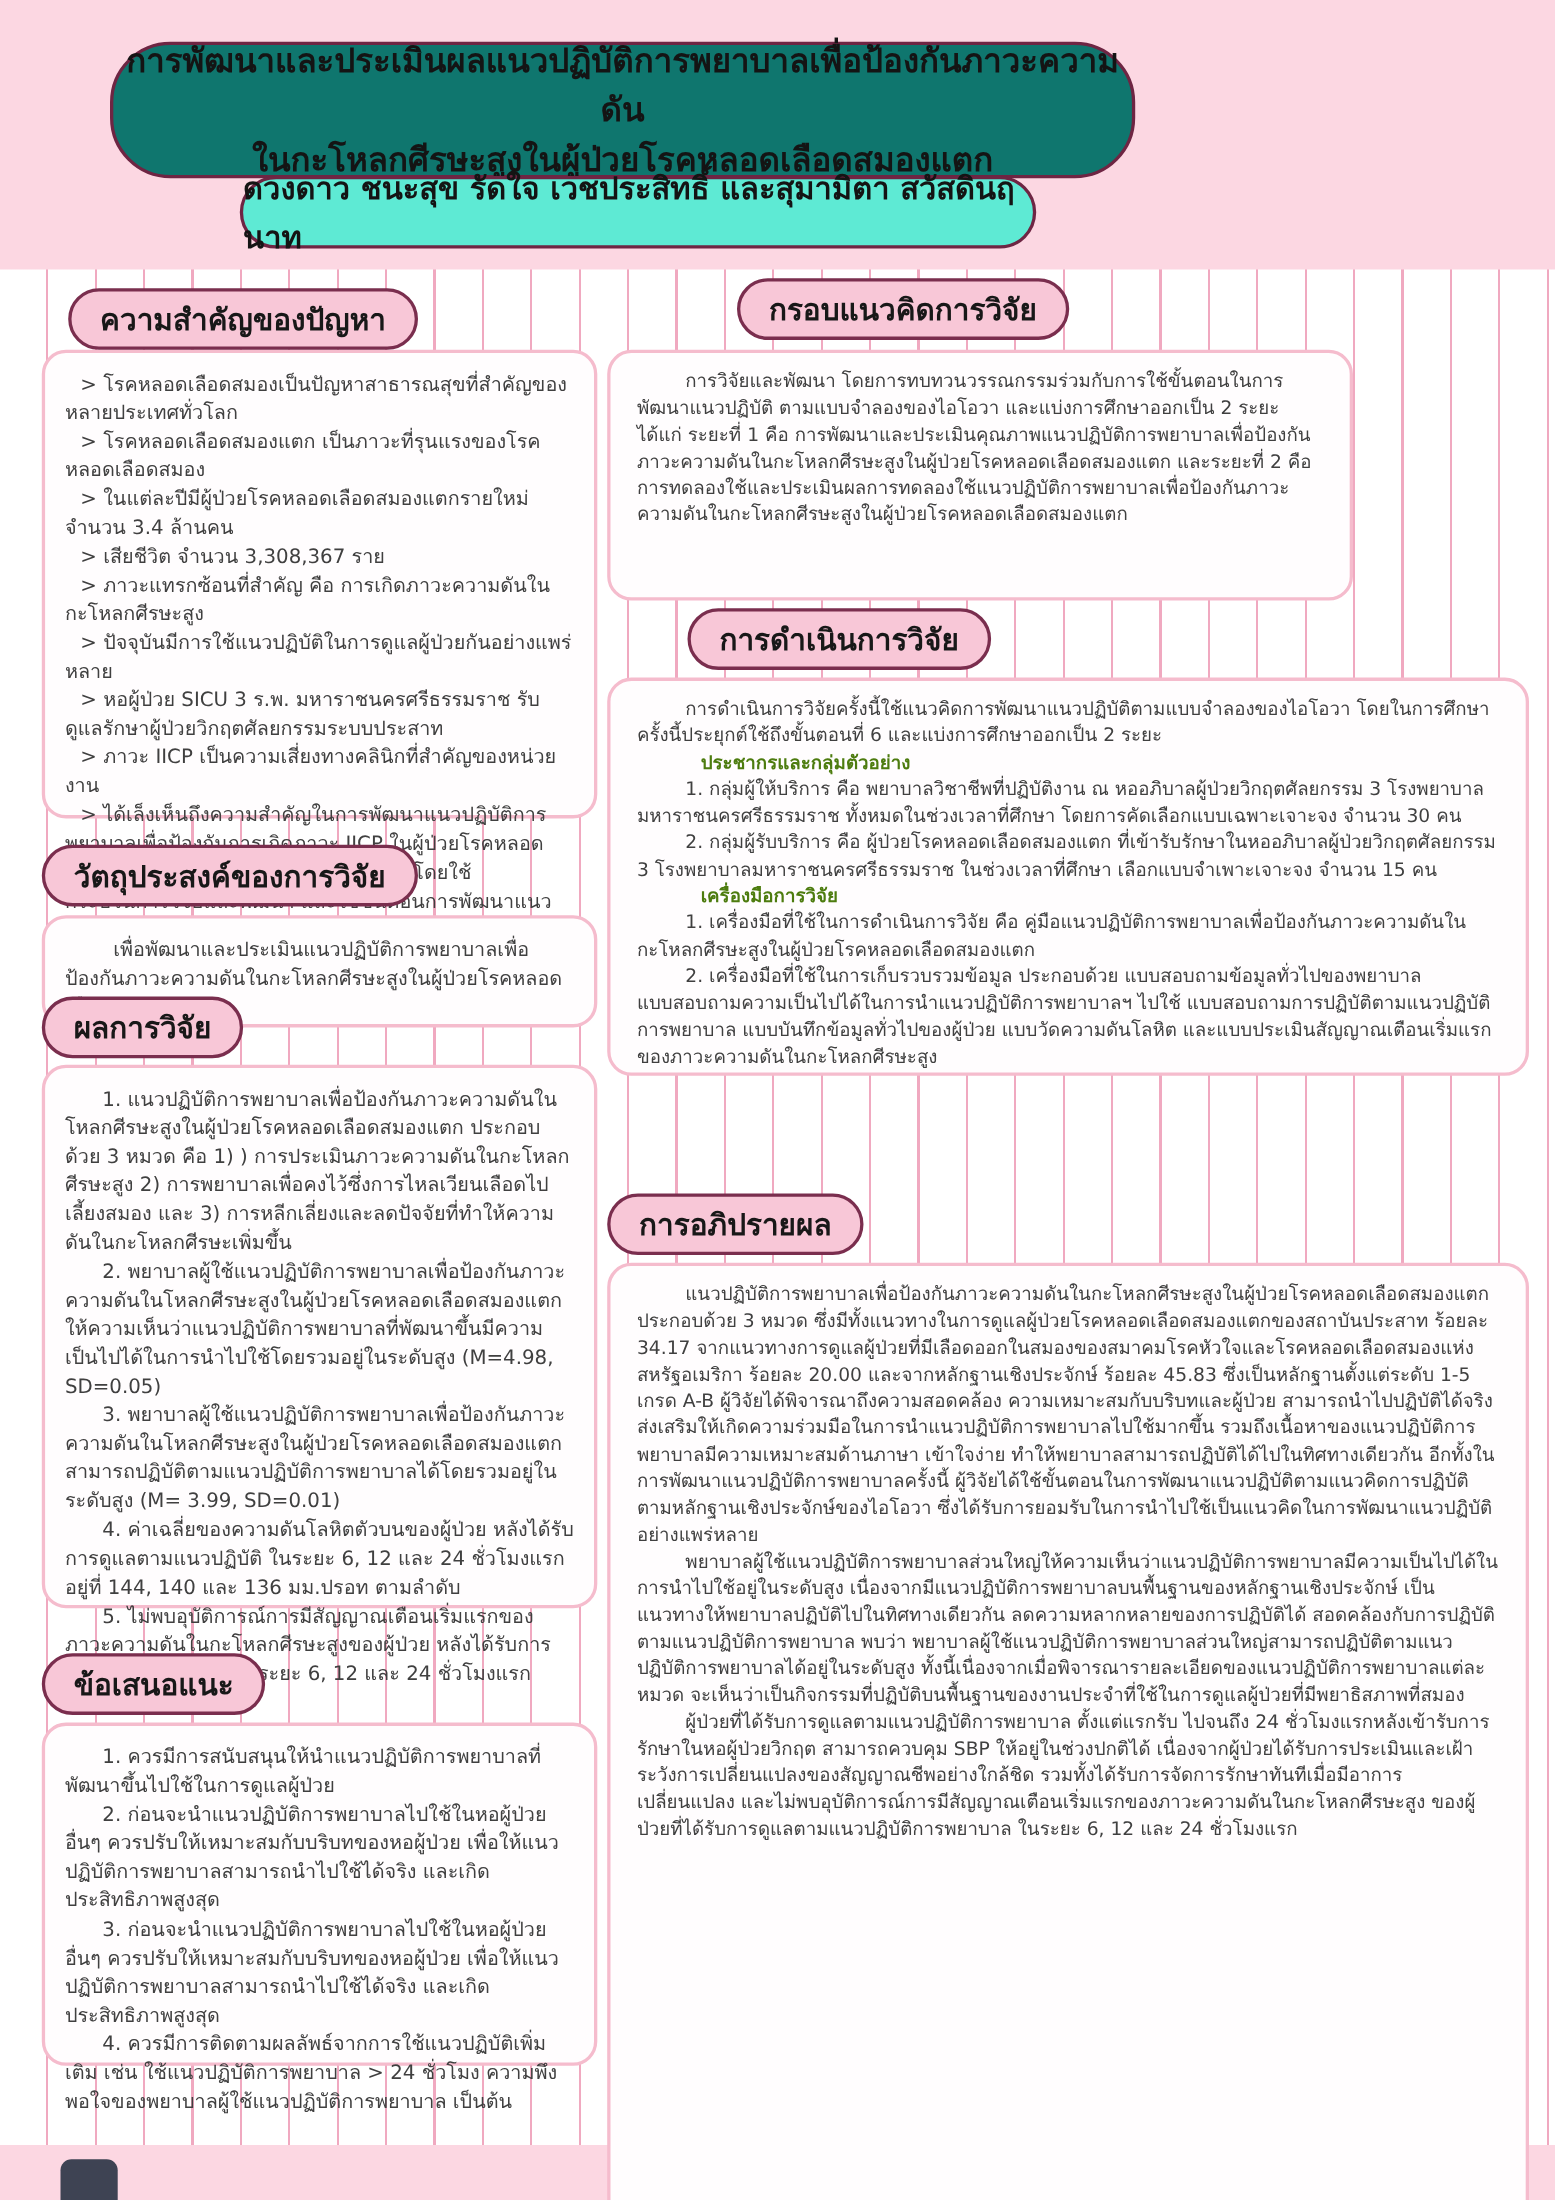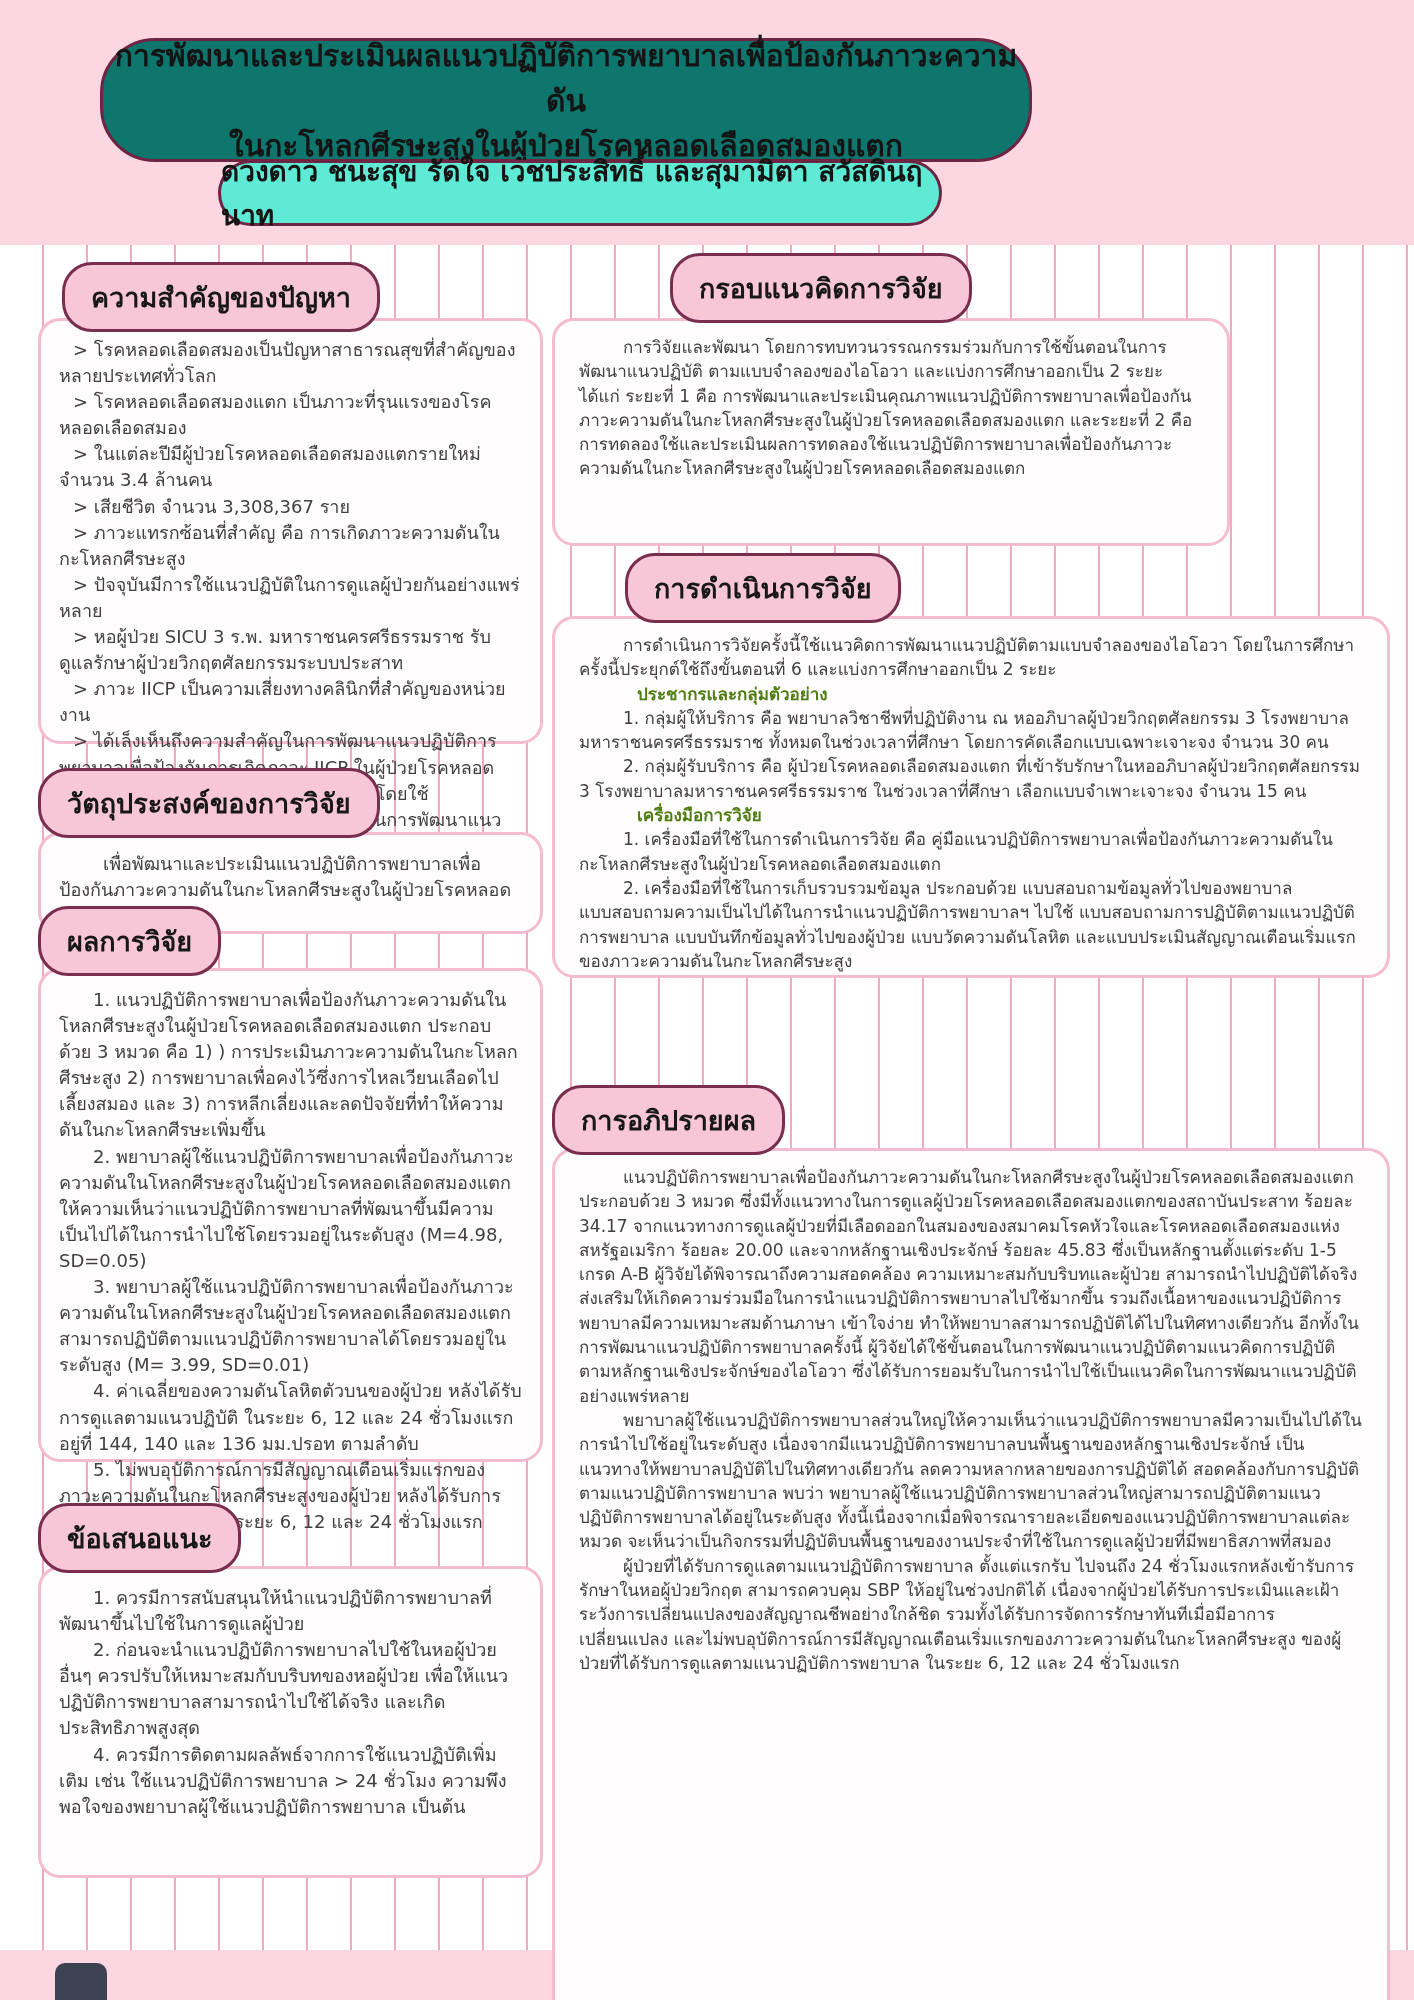--- a/index.html
+++ b/index.html
@@ -27,21 +27,21 @@
   .authors-box{
     position:absolute;left:218px;top:160px;width:724px;height:66px;
     background:#5eead4;border:3px solid #6e2543;border-radius:34px;
     display:flex;align-items:center;justify-content:center;
     z-index:4;box-sizing:border-box;
     font-weight:bold;font-size:28px;color:#141414;
   }
   .pill{
     position:absolute;
     background:#f8c7d7;border:3px solid #7a2e4e;border-radius:30px;
-    height:70px;display:flex;align-items:center;justify-content:center;
+    height:56px;display:flex;align-items:center;justify-content:center;
     padding:0 26px;box-sizing:border-box;
     font-weight:bold;font-size:27px;color:#181818;
     z-index:2;white-space:nowrap;
   }
   .card{
     position:absolute;
     background:#fffdfe;border:3px solid #f5bccd;border-radius:22px;
     box-sizing:border-box;color:#404040;
     z-index:1;
   }
@@ -109,20 +109,21 @@
   </div>
 </div>
 
 <div class="pill" style="left:38px;top:1503px;">
   <span>ข้อเสนอแนะ</span>
 </div>
 <div class="card" style="left:38px;top:1566px;width:505px;height:312px;">
   <div class="card-inner-l">
     <div class="para">1. ควรมีการสนับสนุนให้นำแนวปฏิบัติการพยาบาลที่พัฒนาขึ้นไปใช้ในการดูแลผู้ป่วย</div>
     <div class="para">2. ก่อนจะนำแนวปฏิบัติการพยาบาลไปใช้ในหอผู้ป่วยอื่นๆ ควรปรับให้เหมาะสมกับบริบทของหอผู้ป่วย เพื่อให้แนวปฏิบัติการพยาบาลสามารถนำไปใช้ได้จริง และเกิดประสิทธิภาพสูงสุด</div>
+    <div class="para">3. ก่อนจะนำแนวปฏิบัติการพยาบาลไปใช้ในหอผู้ป่วยอื่นๆ ควรปรับให้เหมาะสมกับบริบทของหอผู้ป่วย เพื่อให้แนวปฏิบัติการพยาบาลสามารถนำไปใช้ได้จริง และเกิดประสิทธิภาพสูงสุด</div>
     <div class="para">4. ควรมีการติดตามผลลัพธ์จากการใช้แนวปฏิบัติเพิ่มเติม เช่น ใช้แนวปฏิบัติการพยาบาล &gt; 24 ชั่วโมง ความพึงพอใจของพยาบาลผู้ใช้แนวปฏิบัติการพยาบาล เป็นต้น</div>
   </div>
 </div>
 
 <div class="pill" style="left:670px;top:253px;">
   <span>กรอบแนวคิดการวิจัย</span>
 </div>
 <div class="card" style="left:552px;top:318px;width:678px;height:228px;">
   <div class="card-inner-r">
     <div class="para-big">การวิจัยและพัฒนา โดยการทบทวนวรรณกรรมร่วมกับการใช้ขั้นตอนในการพัฒนาแนวปฏิบัติ ตามแบบจำลองของไอโอวา และแบ่งการศึกษาออกเป็น 2 ระยะ ได้แก่ ระยะที่ 1 คือ การพัฒนาและประเมินคุณภาพแนวปฏิบัติการพยาบาลเพื่อป้องกันภาวะความดันในกะโหลกศีรษะสูงในผู้ป่วยโรคหลอดเลือดสมองแตก และระยะที่ 2 คือ การทดลองใช้และประเมินผลการทดลองใช้แนวปฏิบัติการพยาบาลเพื่อป้องกันภาวะความดันในกะโหลกศีรษะสูงในผู้ป่วยโรคหลอดเลือดสมองแตก</div>

